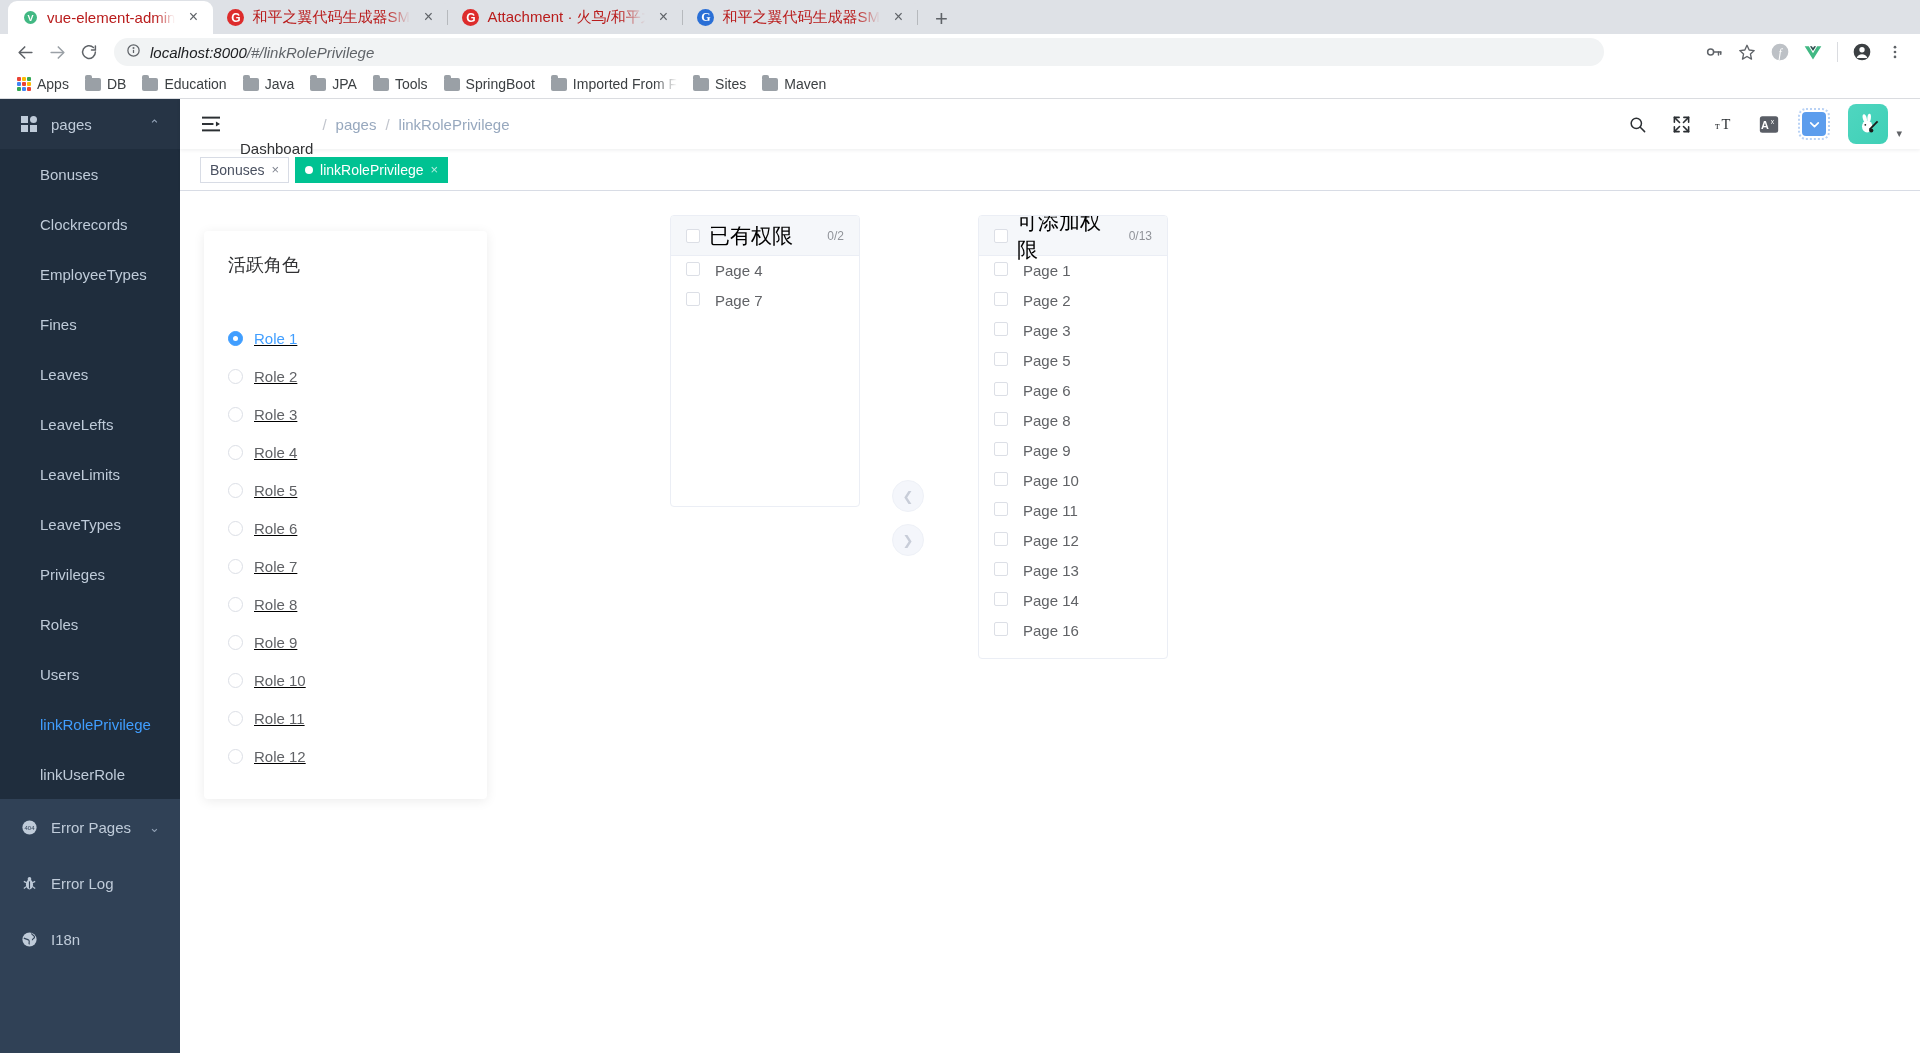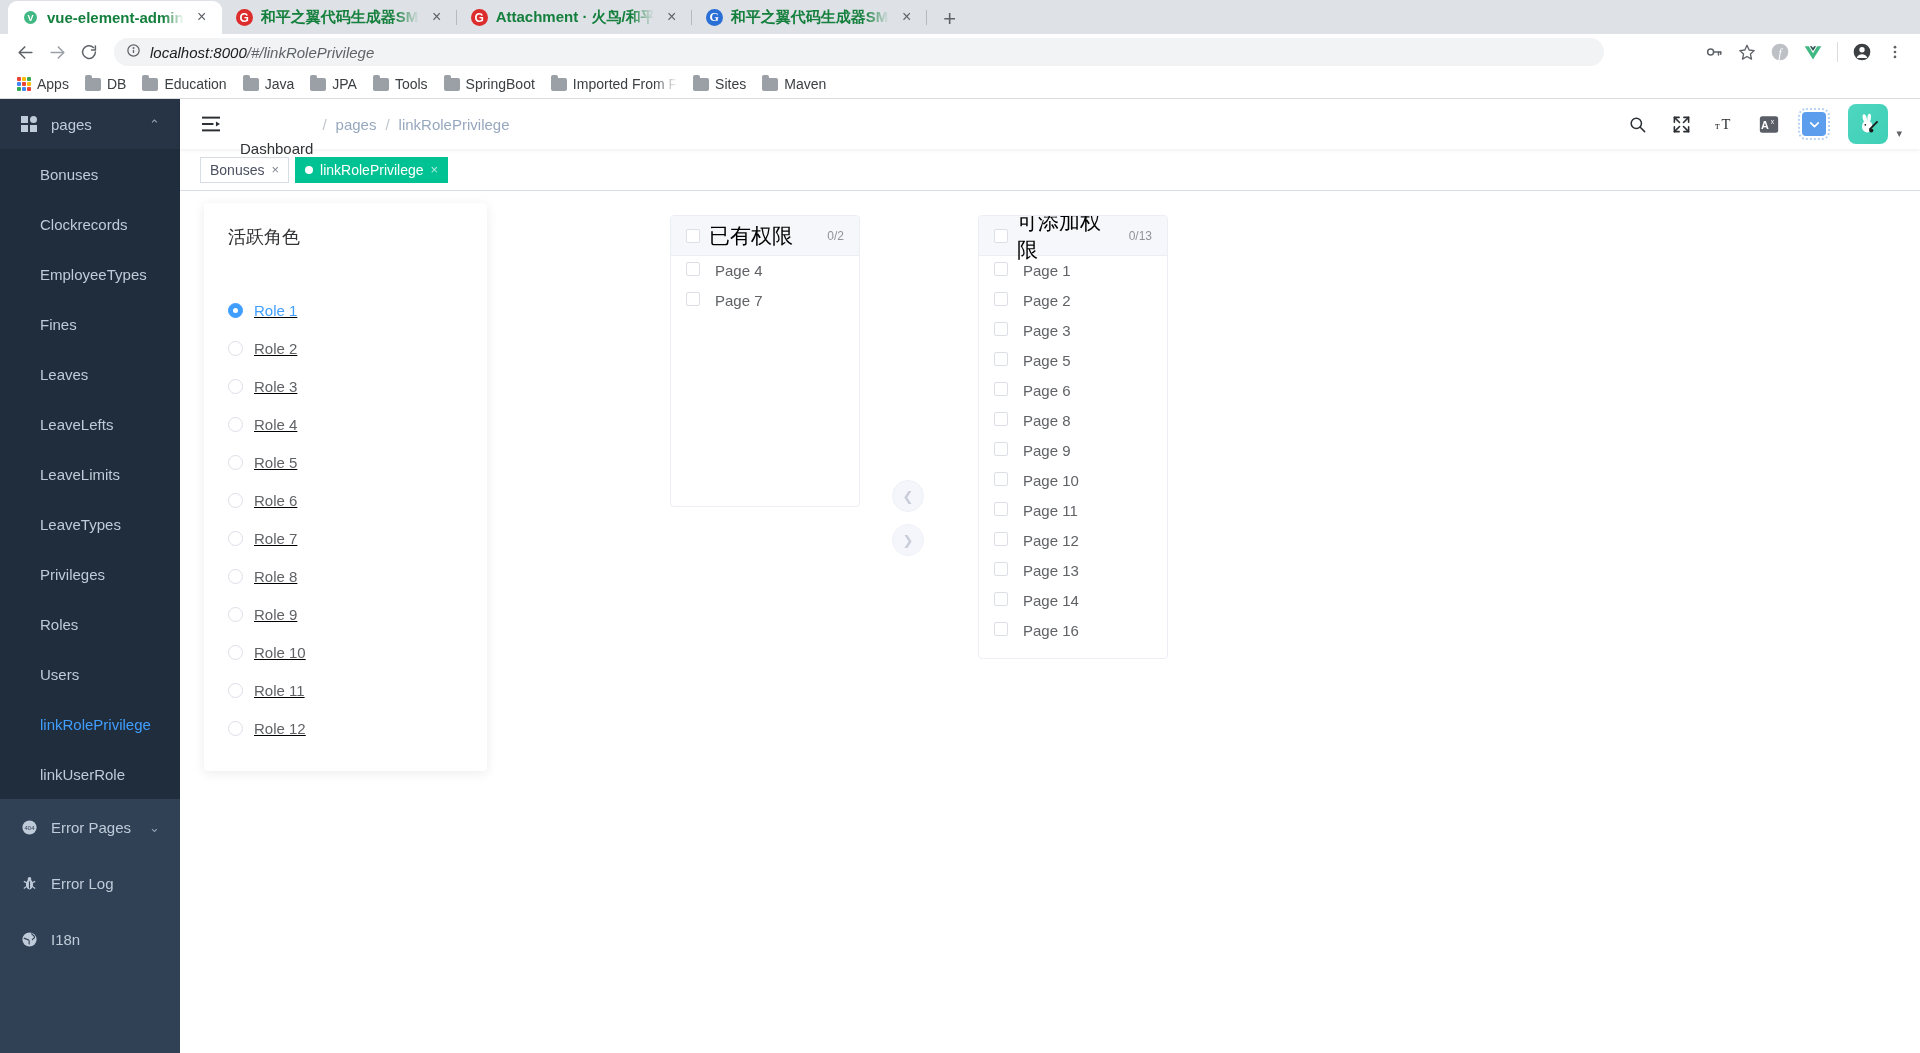--- a/index.html
+++ b/index.html
@@ -25,24 +25,23 @@
   }
   .tab.active { background: #fff; }
   .tab.inactive { background: #dee1e6; }
   .tab.inactive::after {
     content: ""; position: absolute; right: 0; top: 9px; bottom: 9px;
     width: 1px; background: #b6b9bd;
   }
   .tab-favicon { width: 17px; height: 17px; flex: 0 0 17px; display: flex; align-items: center; justify-content: center; }
   .tab-title {
     flex: 1 1 auto; white-space: nowrap; overflow: hidden;
-    font-size: 15px; color: #15803d;
+    font-size: 15px; color: #b91c1c;
     -webkit-mask-image: linear-gradient(to right, #000 85%, transparent 100%);
             mask-image: linear-gradient(to right, #000 85%, transparent 100%);
-            font-weight: bold;
   }
   .tab-close { flex: 0 0 20px; width: 20px; height: 20px; line-height: 18px;
     text-align: center; font-size: 16px; color: #5f6368; border-radius: 50%; }
   .newtab { width: 34px; height: 30px; display: flex; align-items: center;
     justify-content: center; font-size: 22px; color: #5f6368; font-weight: 300; margin-left: 6px; }
 
   .favicon-circle { width: 17px; height: 17px; border-radius: 50%;
     display: flex; align-items: center; justify-content: center;
     font-size: 12px; font-weight: bold; color: #fff; }
   .fav-vue { background: #41b883; width: 13px; height: 13px; font-size: 9px; }
@@ -132,21 +131,21 @@
     box-shadow: 0 1px 3px 0 rgba(0,0,0,.06); display: flex; align-items: center; padding: 0 20px; gap: 6px; }
   .tag { height: 26px; display: flex; align-items: center; gap: 7px; padding: 0 9px;
     border: 1px solid #d8dce5; background: #fff; color: #495060; font-size: 14px; }
   .tag.active { background: #00c292; border-color: #00c292; color: #fff; }
   .tag .dot { width: 8px; height: 8px; border-radius: 50%; background: #fff; }
   .tag .x { font-size: 13px; opacity: .7; }
 
   .content { flex: 1 1 auto; background: #fff; position: relative; overflow: hidden; padding: 22px 0 0 0; }
 
   .role-card {
-    position: absolute; left: 24px; top: 12px; width: 283px; background: #fff;
+    position: absolute; left: 24px; top: 40px; width: 283px; background: #fff;
     border-radius: 4px; box-shadow: 0 2px 12px 0 rgba(0,0,0,.08);
     padding: 22px 24px 24px 24px;
   }
   .role-title { font-size: 18px; color: #303133; font-weight: 400; margin-bottom: 42px; }
   .radio-row { display: flex; align-items: center; gap: 11px; height: 38px; text-decoration: underline; }
   .radio { width: 15px; height: 15px; border-radius: 50%; border: 1px solid #dcdfe6;
     background: #fff; flex: 0 0 15px; }
   .radio.on { border-color: #409eff; background: #409eff; position: relative; }
   .radio.on::after { content:""; position:absolute; left:50%; top:50%; width:5px; height:5px;
     margin:-2.5px 0 0 -2.5px; border-radius:50%; background:#fff; }

